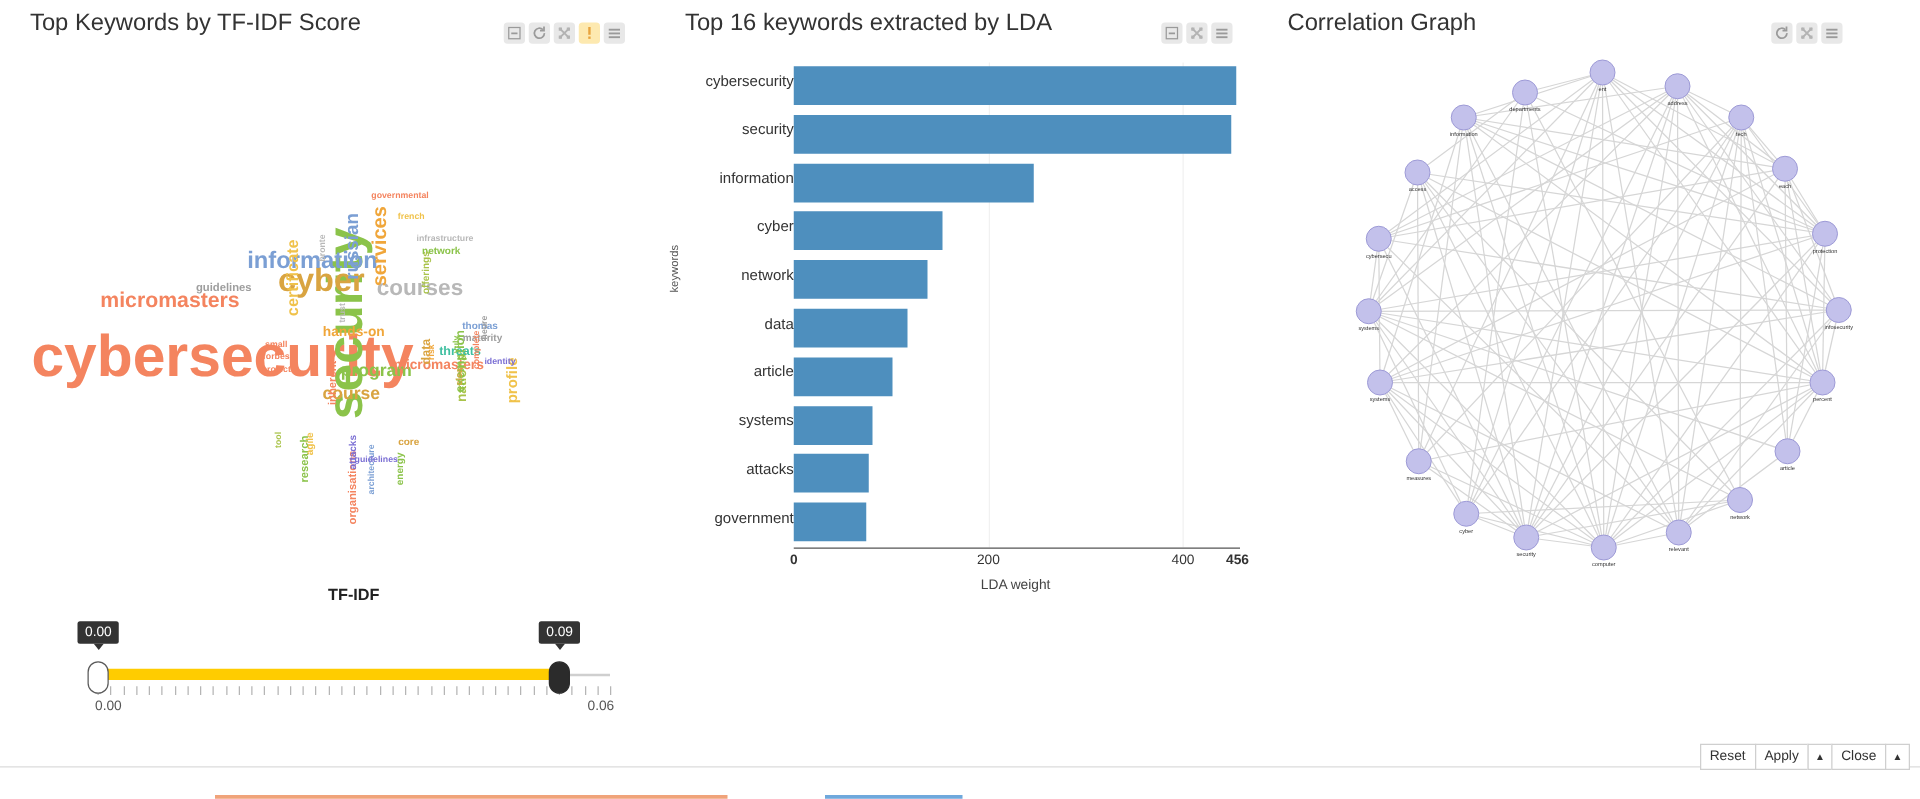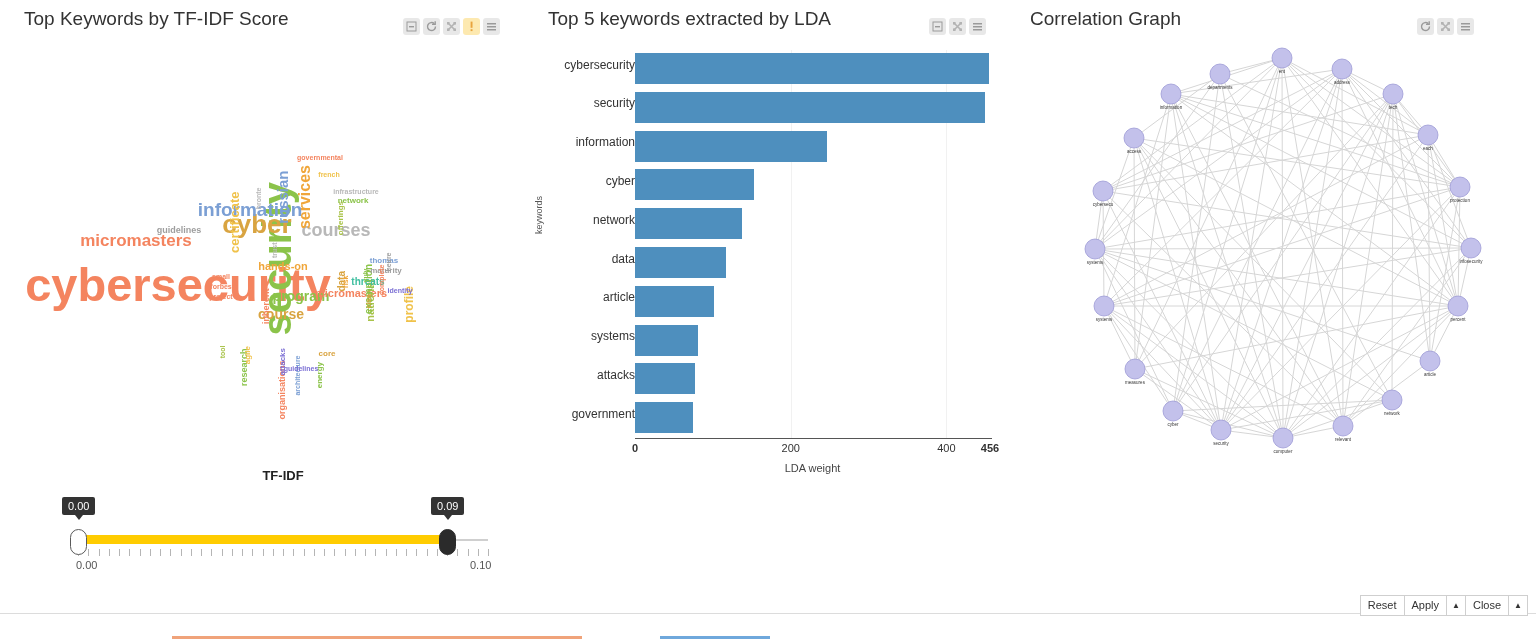--- a/index.html
+++ b/index.html
@@ -267,27 +267,27 @@
         <div class="tick" style="left: 379.25px; height: 7px;"></div>
         <div class="tick" style="left: 389.5px; height: 7px;"></div>
         <div class="tick" style="left: 399.75px; height: 7px;"></div>
         <div class="tick" style="left: 410px; height: 7px;"></div>
       </div>
     <div class="handle" id="handle-low" style="left: 2px;"></div>
     <div class="handle filled" id="handle-high" style="left: 371px;"></div>
     <div class="bubble" id="bubble-low" style="left: -6px;">0.00</div>
     <div class="bubble" id="bubble-high" style="left: 363px;">0.09</div>
     <div class="axis-min" style="left:8px;">0.00</div>
-    <div class="axis-max" style="left:402px;">0.10</div>
+    <div class="axis-max" style="left:402px;">0.06</div>
   </div>
 </div>
 
 <div class="panel" id="panel-lda">
   <div class="panel-header">
-    <div class="panel-title">Top 5 keywords extracted by LDA</div>
+    <div class="panel-title">Top 16 keywords extracted by LDA</div>
     <div class="panel-icons" style="left:381px;">
       <span class="picon">
         <svg width="17" height="17" viewBox="0 0 17 17">
             <rect x="4" y="4" width="9" height="9" fill="none" stroke="#9a9a9a" stroke-width="1"></rect>
             <rect x="6" y="8" width="5" height="1.4" fill="#9a9a9a"></rect>
           </svg>
       </span>
       <span class="picon">
         <svg width="17" height="17" viewBox="0 0 17 17">
             <path d="M4.5 4.5l8 8M12.5 4.5l-8 8" stroke="#b3b3b3" stroke-width="1.6"></path>

